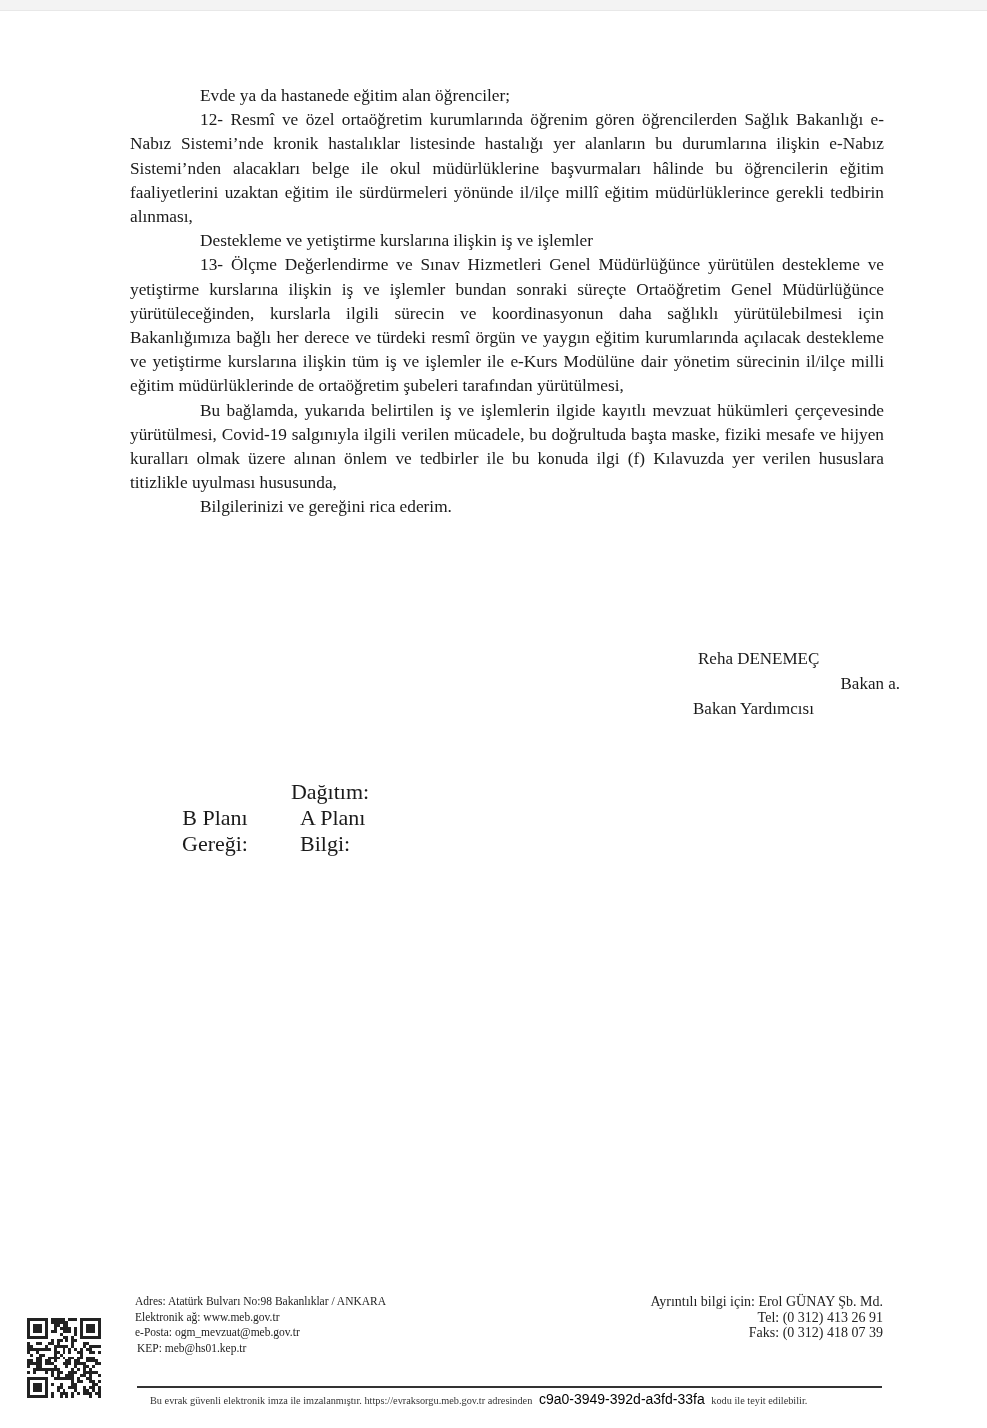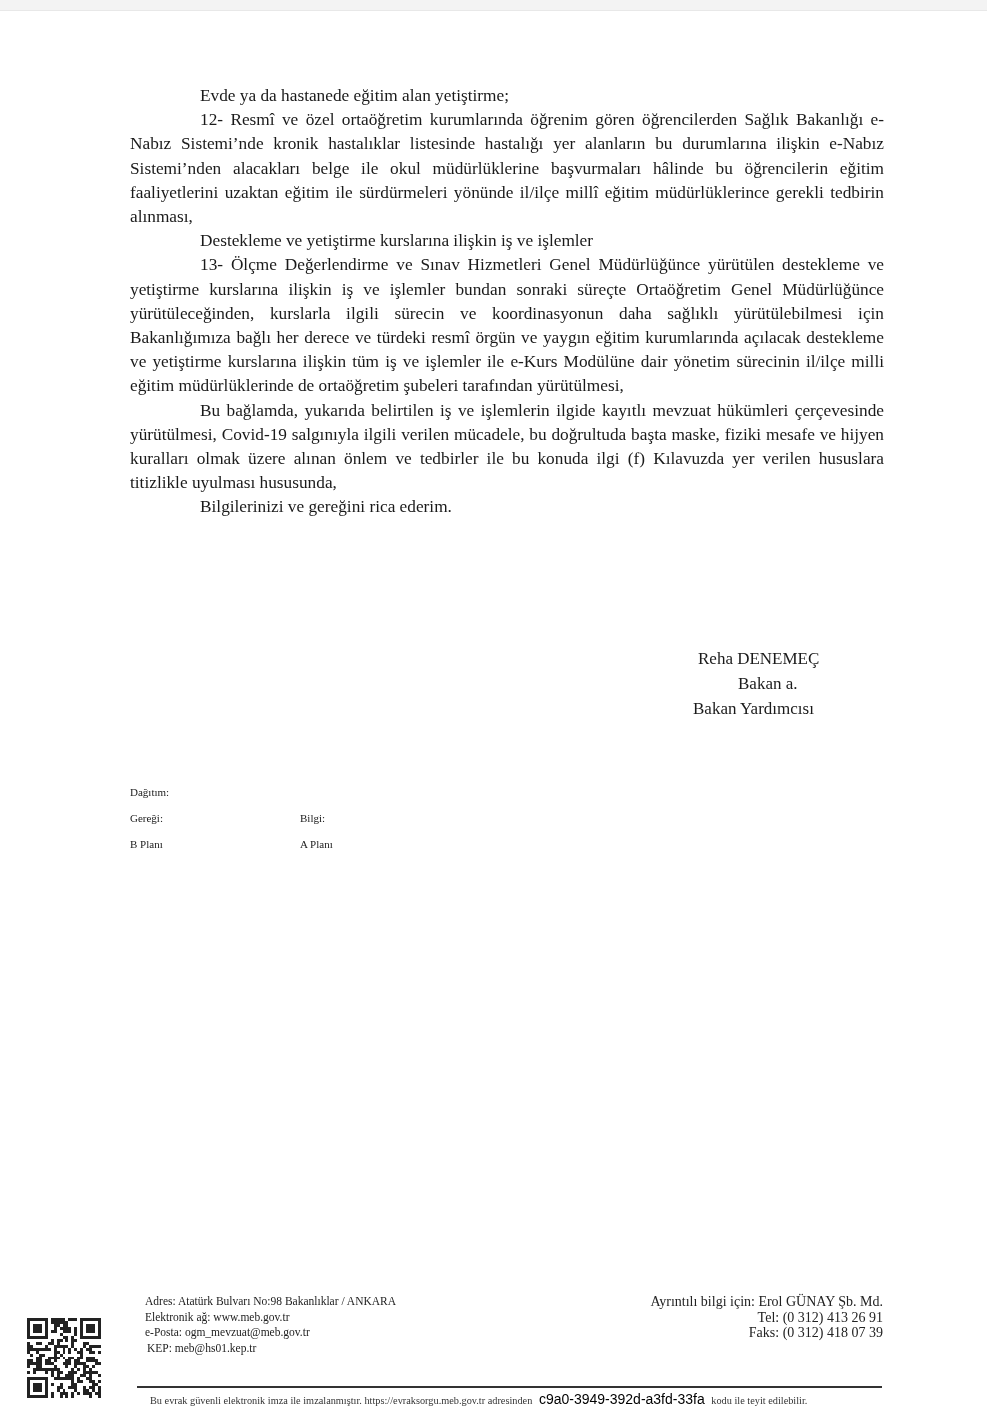--- a/index.html
+++ b/index.html
@@ -13,31 +13,31 @@
     position: absolute; left: 130px; top: 84px; width: 754px;
     font-size: 17.3px; line-height: 24.2px;
   }
   .body-text p { margin: 0; text-align: justify; text-indent: 70px; }
   .signature {
     position: absolute; left: 640px; top: 646px; width: 260px;
     font-size: 17px; line-height: 25px;
   }
   .signature div { white-space: nowrap; }
   .sig-name { padding-left: 58px; }
-  .sig-title1 { padding-left: 98px; }
+  .sig-title1 { padding-left: 98px; text-align: right; }
   .sig-title2 { padding-left: 53px; }
   .distribution {
     position: absolute; left: 130px; top: 779px; width: 400px;
-    font-size: 11px; line-height: 26px;
+    font-size: 22px; line-height: 26px; text-align: center;
   }
   .dist-row { display: flex; }
   .dist-col1 { width: 170px; }
   .footer-left {
     position: absolute; left: 135px; top: 1294px;
-    font-size: 11.5px; line-height: 15.5px; color: #222; margin-left: 10px;
+    font-size: 11.5px; line-height: 15.5px; color: #222;
   }
   .footer-left .kep { padding-left: 2px; }
   .footer-right {
     position: absolute; right: 104px; top: 1294px;
     font-size: 14px; line-height: 15.5px; text-align: right; color: #222;
   }
   .qr {
     position: absolute; left: 27px; top: 1318px; width: 74px; height: 80px;
   }
   .footer-rule {
@@ -52,43 +52,43 @@
     font-family: "Liberation Sans", "DejaVu Sans", sans-serif;
     font-size: 14px; color: #000000; margin: 0 4px;
   }
 </style>
 </head>
 <body>
 
 <div class="topbar"></div>
 
 <div class="body-text">
-  <p>Evde ya da hastanede eğitim alan yetiştirme;</p>
+  <p>Evde ya da hastanede eğitim alan öğrenciler;</p>
   <p>12- Resmî ve özel ortaöğretim kurumlarında öğrenim gören öğrencilerden Sağlık Bakanlığı e-Nabız Sistemi’nde kronik hastalıklar listesinde hastalığı yer alanların bu durumlarına ilişkin e-Nabız Sistemi’nden alacakları belge ile okul müdürlüklerine başvurmaları hâlinde bu öğrencilerin eğitim faaliyetlerini uzaktan eğitim ile sürdürmeleri yönünde il/ilçe millî eğitim müdürlüklerince gerekli tedbirin alınması,</p>
   <p>Destekleme ve yetiştirme kurslarına ilişkin iş ve işlemler</p>
   <p>13- Ölçme Değerlendirme ve Sınav Hizmetleri Genel Müdürlüğünce yürütülen destekleme ve yetiştirme kurslarına ilişkin iş ve işlemler bundan sonraki süreçte Ortaöğretim Genel Müdürlüğünce yürütüleceğinden, kurslarla ilgili sürecin ve koordinasyonun daha sağlıklı yürütülebilmesi için Bakanlığımıza bağlı her derece ve türdeki resmî örgün ve yaygın eğitim kurumlarında açılacak destekleme ve yetiştirme kurslarına ilişkin tüm iş ve işlemler ile e-Kurs Modülüne dair yönetim sürecinin il/ilçe milli eğitim müdürlüklerinde de ortaöğretim şubeleri tarafından yürütülmesi,</p>
   <p>Bu bağlamda, yukarıda belirtilen iş ve işlemlerin ilgide kayıtlı mevzuat hükümleri çerçevesinde yürütülmesi, Covid-19 salgınıyla ilgili verilen mücadele, bu doğrultuda başta maske, fiziki mesafe ve hijyen kuralları olmak üzere alınan önlem ve tedbirler ile bu konuda ilgi (f) Kılavuzda yer verilen hususlara titizlikle uyulması hususunda,</p>
   <p>Bilgilerinizi ve gereğini rica ederim.</p>
 </div>
 
 <div class="signature">
   <div class="sig-name">Reha DENEMEÇ</div>
   <div class="sig-title1">Bakan a.</div>
   <div class="sig-title2">Bakan Yardımcısı</div>
 </div>
 
 <div class="distribution">
   <div>Dağıtım:</div>
   <div class="dist-row">
+    <div class="dist-col1">B Planı</div>
+    <div>A Planı</div>
+  </div>
+  <div class="dist-row">
     <div class="dist-col1">Gereği:</div>
     <div>Bilgi:</div>
-  </div>
-  <div class="dist-row">
-    <div class="dist-col1">B Planı</div>
-    <div>A Planı</div>
   </div>
 </div>
 
 <svg class="qr" viewBox="0 0 25 27" shape-rendering="crispEdges">
   <g id="qr-modules" fill="#222">
       <rect x="8" y="0" width="1" height="1"></rect>
       <rect x="9" y="0" width="1" height="1"></rect>
       <rect x="10" y="0" width="1" height="1"></rect>
       <rect x="11" y="0" width="1" height="1"></rect>
       <rect x="12" y="0" width="1" height="1"></rect>

